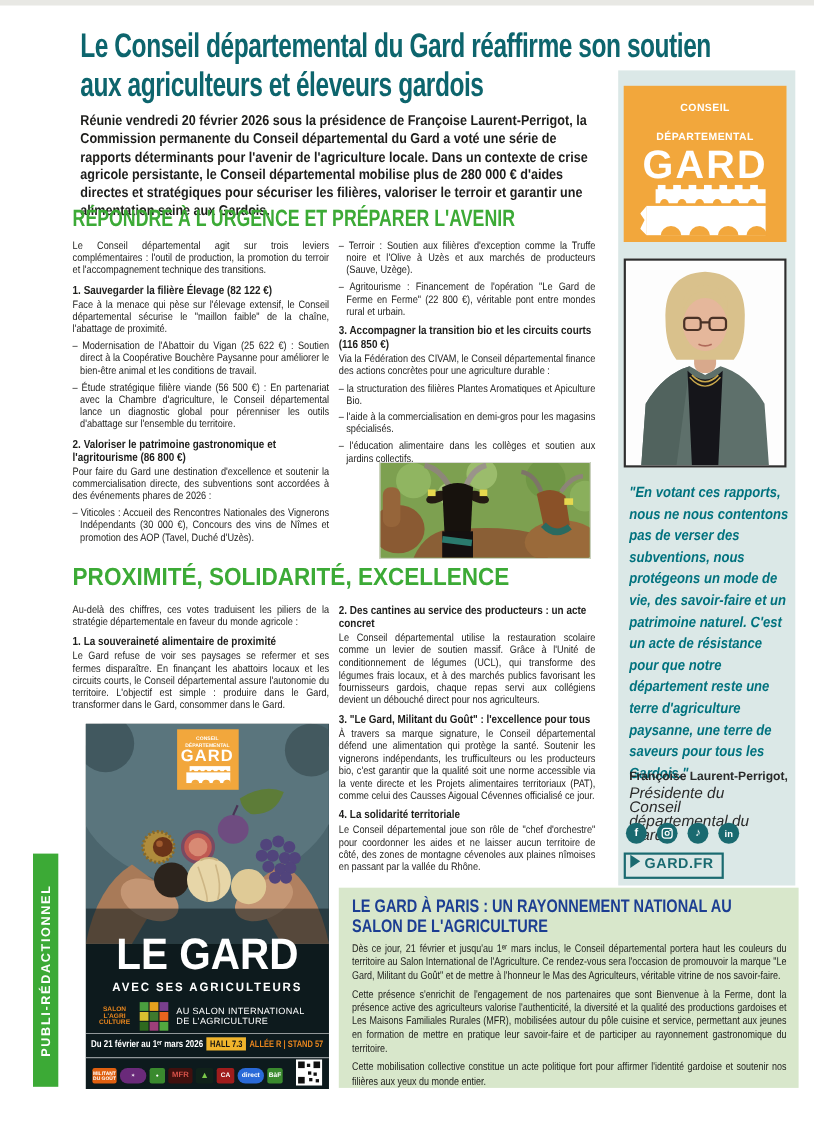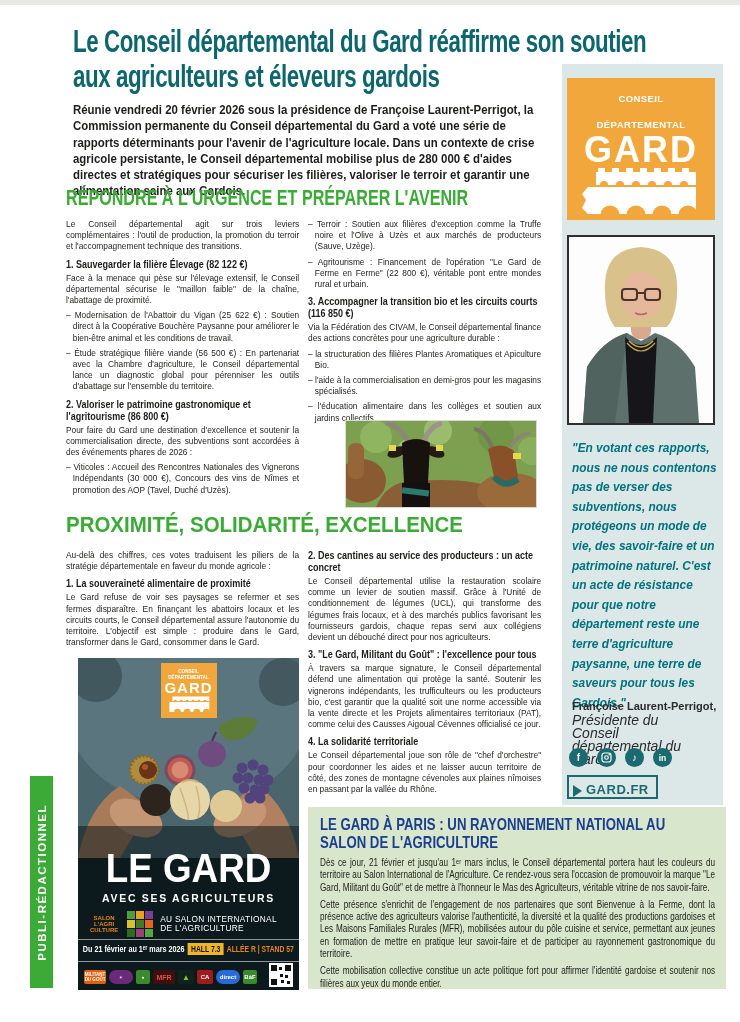--- a/index.html
+++ b/index.html
@@ -40,21 +40,21 @@
   .biglogo .l1{margin-top:15px;font-size:9.5px;font-weight:bold;letter-spacing:.4px;line-height:11px;}
   .biglogo .nm{font-size:36px;font-weight:bold;letter-spacing:2px;line-height:37px;margin-top:1px;}
   .portrait{position:absolute;left:5px;top:171px;width:148px;height:190px;background:#fff;border:2px solid #2e2e2e;box-sizing:border-box;overflow:hidden;}
   .quote{position:absolute;left:10px;top:374px;width:167px;transform:scaleX(.88);transform-origin:0 0;
          color:#00727e;font-weight:bold;font-style:italic;font-size:13.5px;line-height:19.6px;}
   .author{position:absolute;left:10px;top:636px;font-size:11px;font-weight:bold;color:#2a2a2a;}
   .role{position:absolute;left:10px;top:650px;width:135px;font-size:14px;font-style:italic;color:#2a2a2a;line-height:13px;}
   .socials{position:absolute;left:7px;top:684px;display:flex;gap:9px;}
   .sc{width:19px;height:19px;border-radius:50%;background:#1a6a70;color:#fff;display:flex;align-items:center;justify-content:center;
       font-size:10px;font-weight:bold;font-style:normal;}
-  .gardfr{position:absolute;left:5px;top:711px;height:20px;border:2px solid #1a6a70;display:inline-flex;align-items:flex-end;gap:4px;
+  .gardfr{position:absolute;left:5px;top:711px;height:20px;border:2px solid #1a6a70;display:inline-flex;align-items:flex-start;gap:4px;
       padding:0 7px 0 4px;background:#dbe8e7;}
   .tri{width:0;height:0;border-left:9px solid #1a6a70;border-top:6px solid transparent;border-bottom:6px solid transparent;}
   .gardfr b{color:#1a6a70;font-size:13px;letter-spacing:.5px;}
 
   
   .poster{position:absolute;left:78px;top:658px;width:221px;height:332px;background:#0d1a1d;overflow:hidden;}
   .poster svg.bg{position:absolute;left:0;top:0;}
   .plogo{position:absolute;left:50%;top:5px;width:56px;height:55px;margin-left:-28px;background:#f2a73c;text-align:center;color:#fff;overflow:hidden;}
   .plogo .l1{font-size:4.6px;font-weight:bold;margin-top:6px;line-height:5.5px;}
   .plogo .nm{font-size:15px;font-weight:bold;letter-spacing:1px;line-height:15px;}

